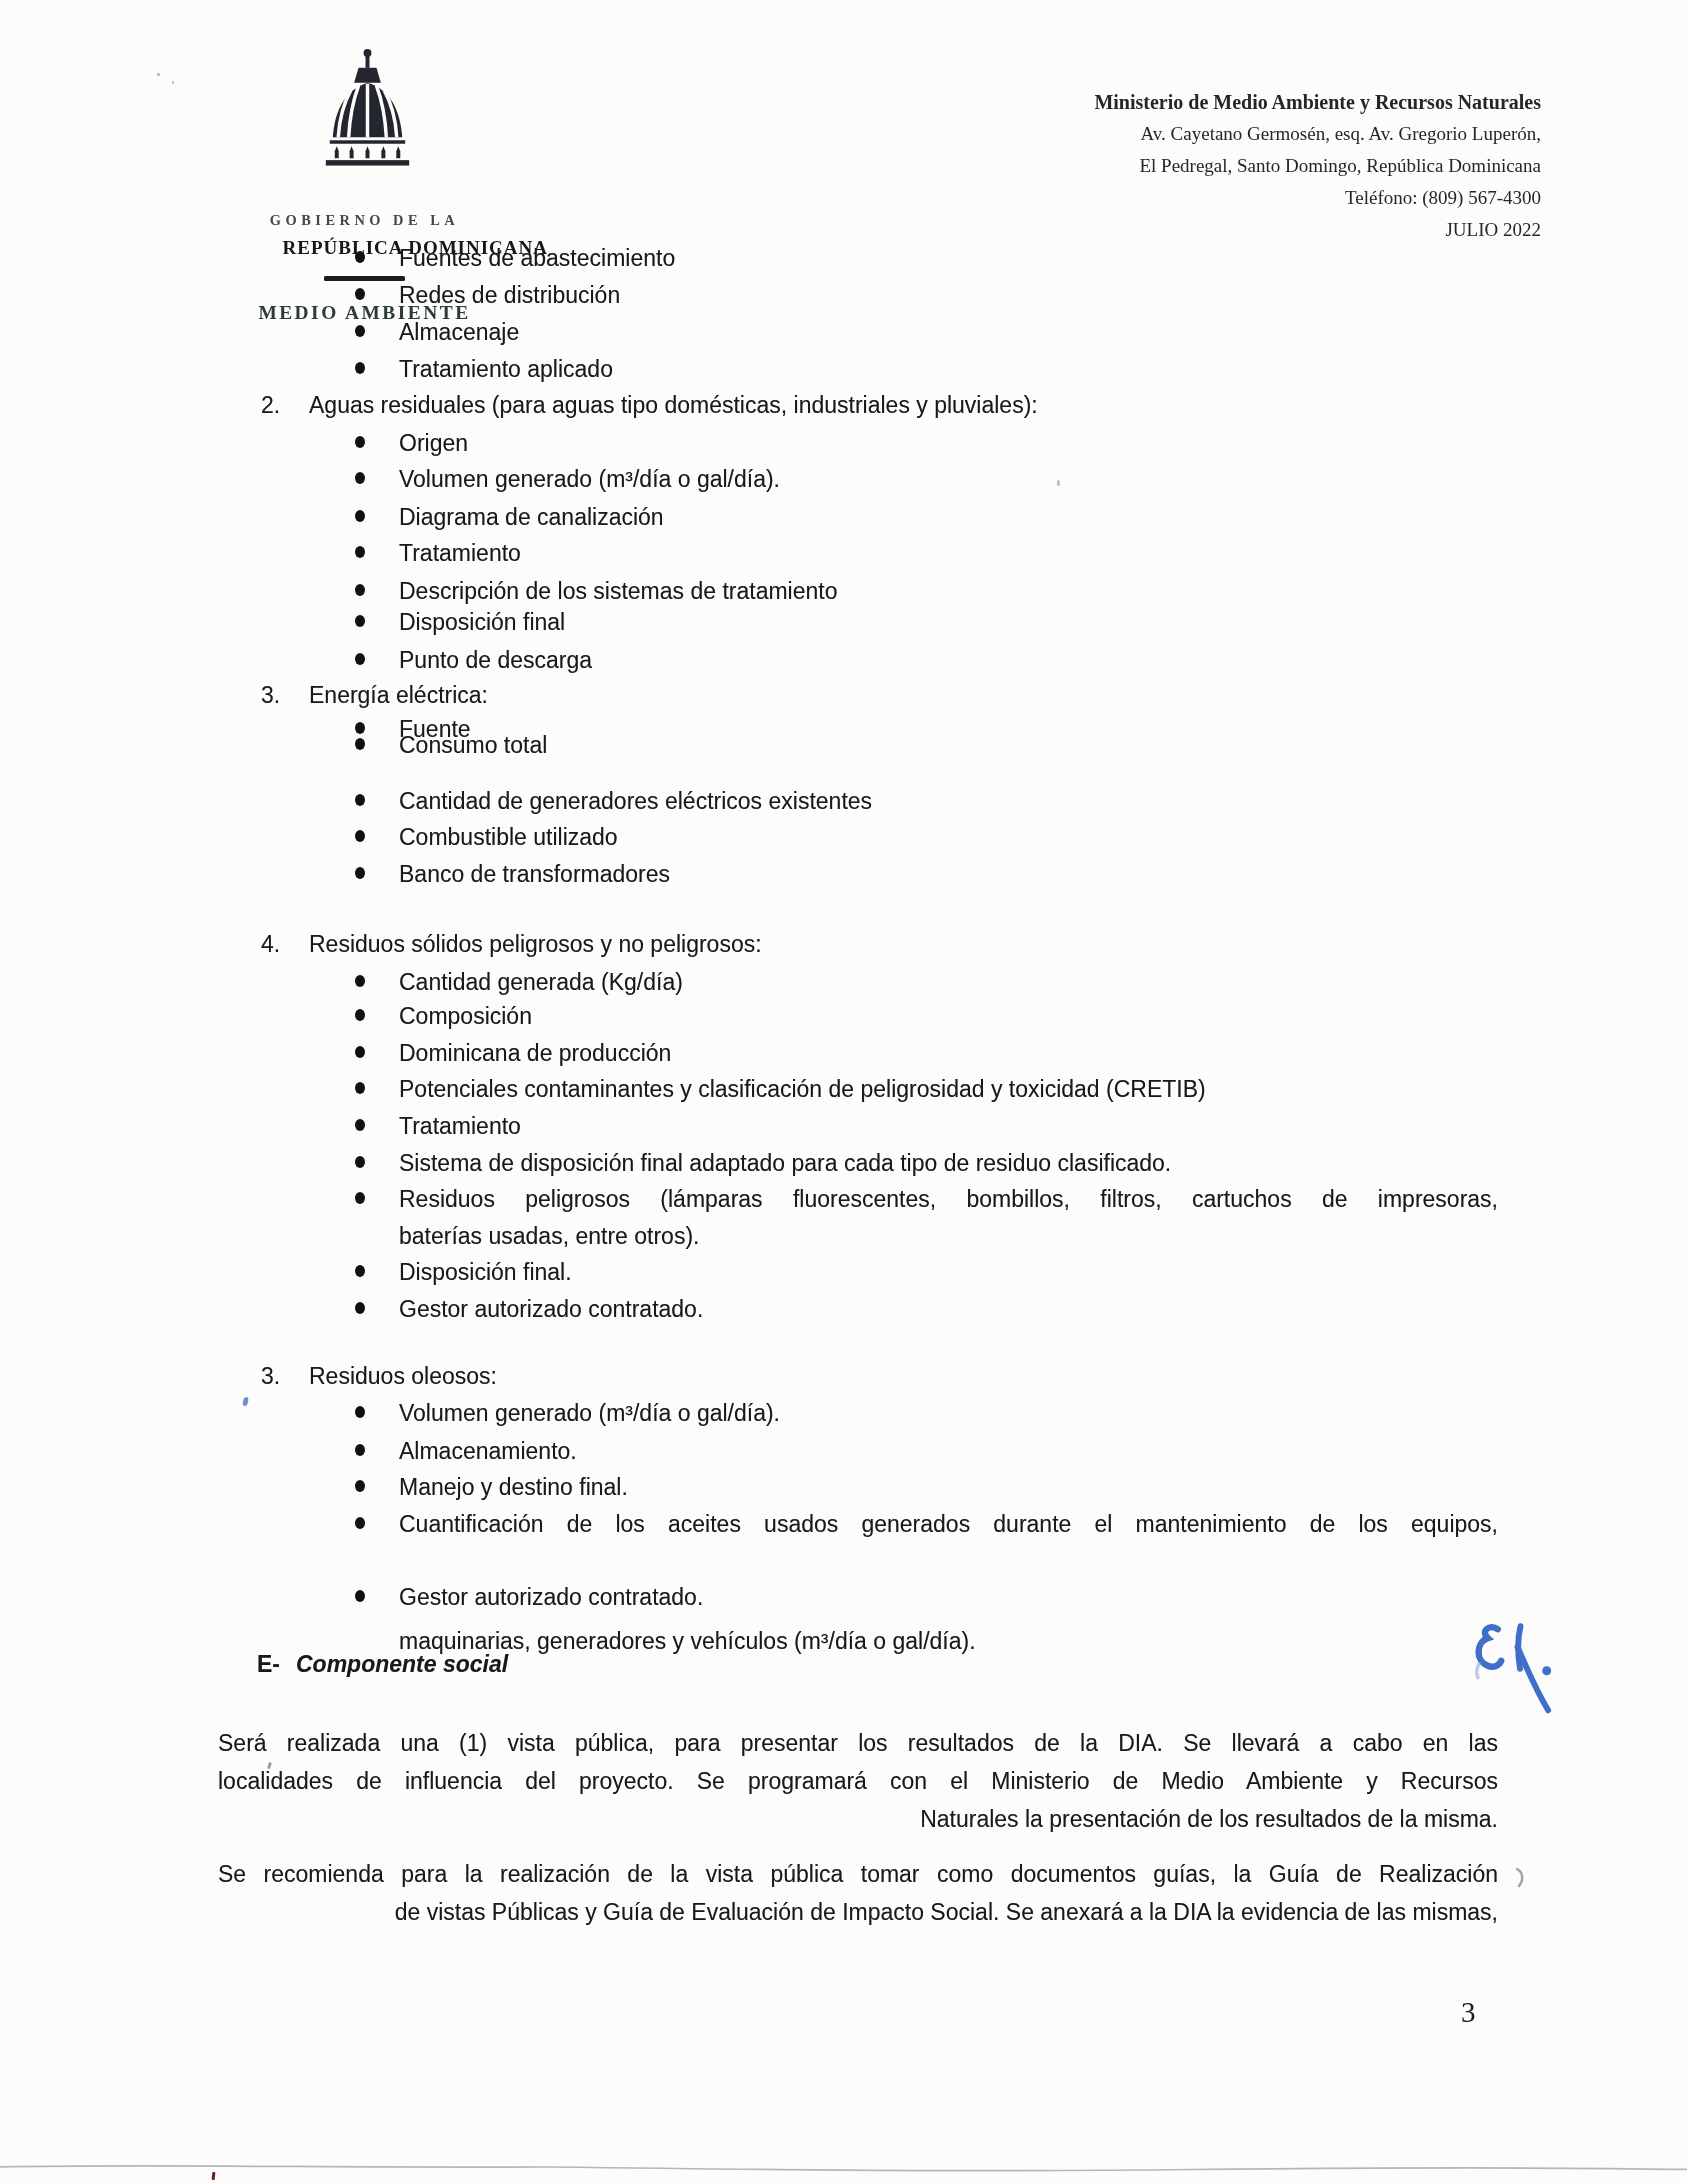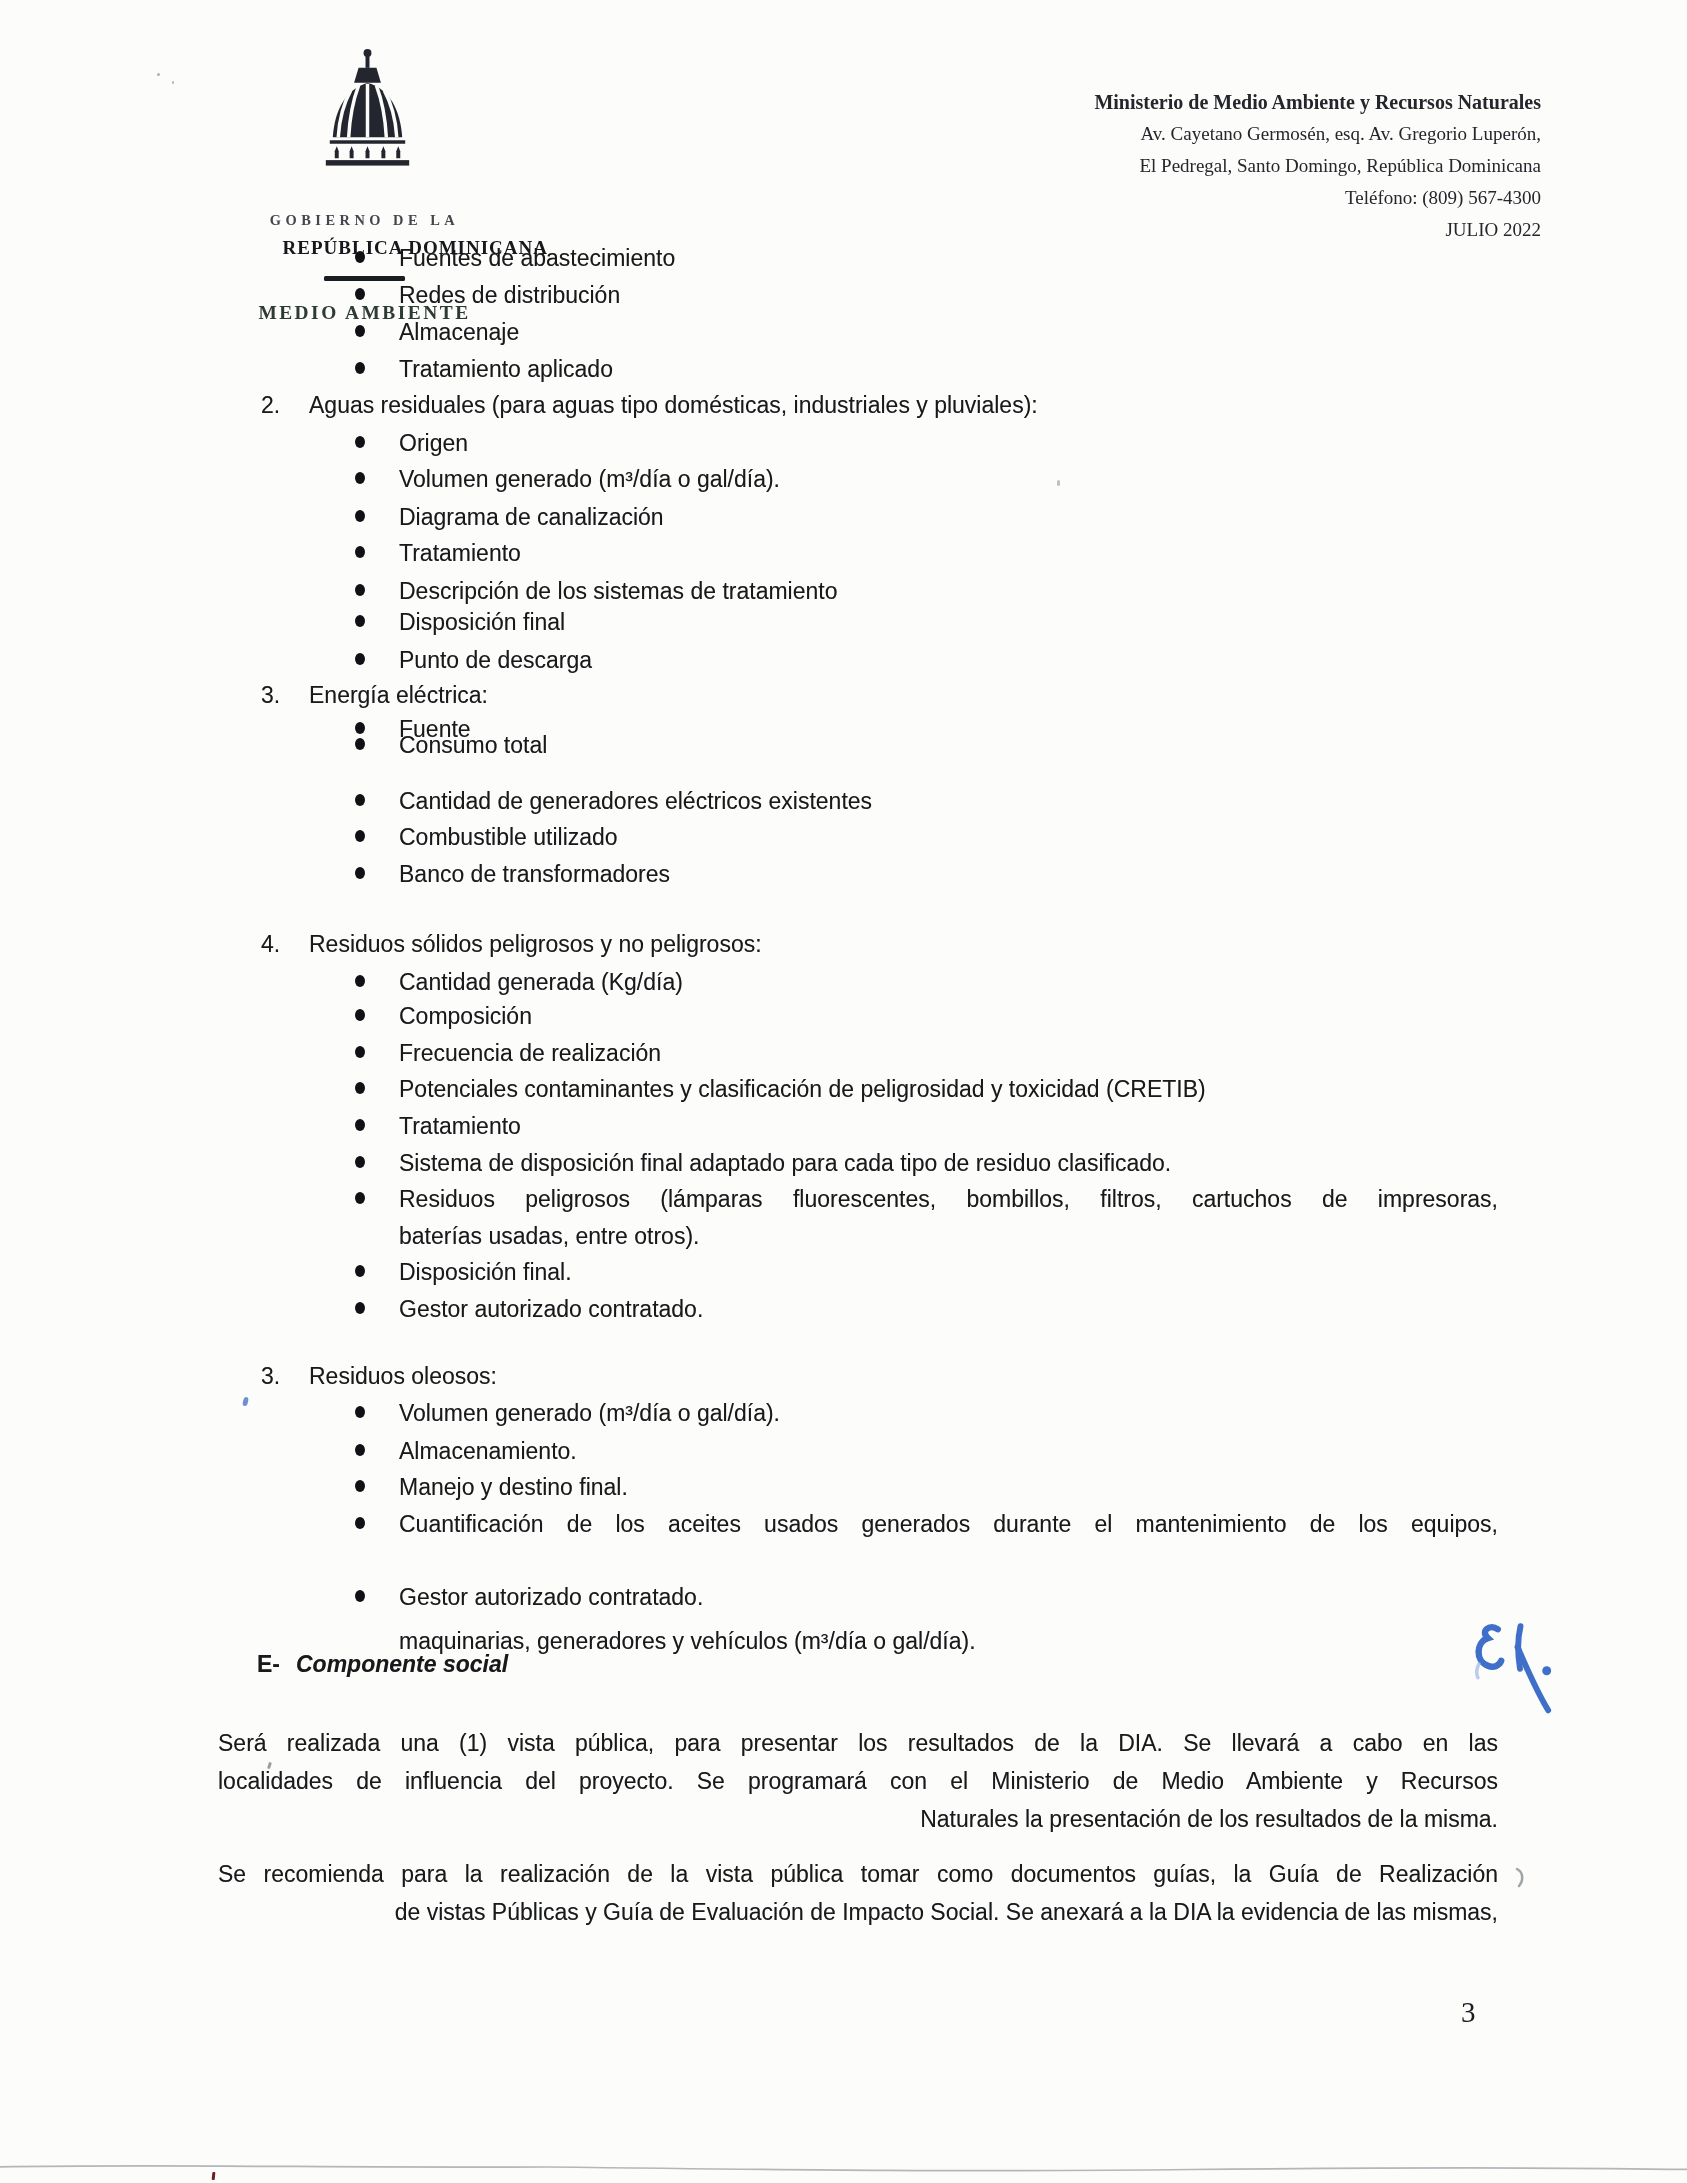--- a/index.html
+++ b/index.html
@@ -168,21 +168,21 @@
   <div class="row" style="top:969px">
     <span class="dot"></span>
     <span class="txt">Cantidad generada (Kg/día)</span>
   </div>
   <div class="row" style="top:1003px">
     <span class="dot"></span>
     <span class="txt">Composición</span>
   </div>
   <div class="row" style="top:1040px">
     <span class="dot"></span>
-    <span class="txt">Frecuencia de realización</span>
+    <span class="txt">Dominicana de producción</span>
   </div>
   <div class="row" style="top:1076px">
     <span class="dot"></span>
     <span class="txt">Potenciales contaminantes y clasificación de peligrosidad y toxicidad (CRETIB)</span>
   </div>
   <div class="row" style="top:1113px">
     <span class="dot"></span>
     <span class="txt">Tratamiento</span>
   </div>
   <div class="row" style="top:1150px">

